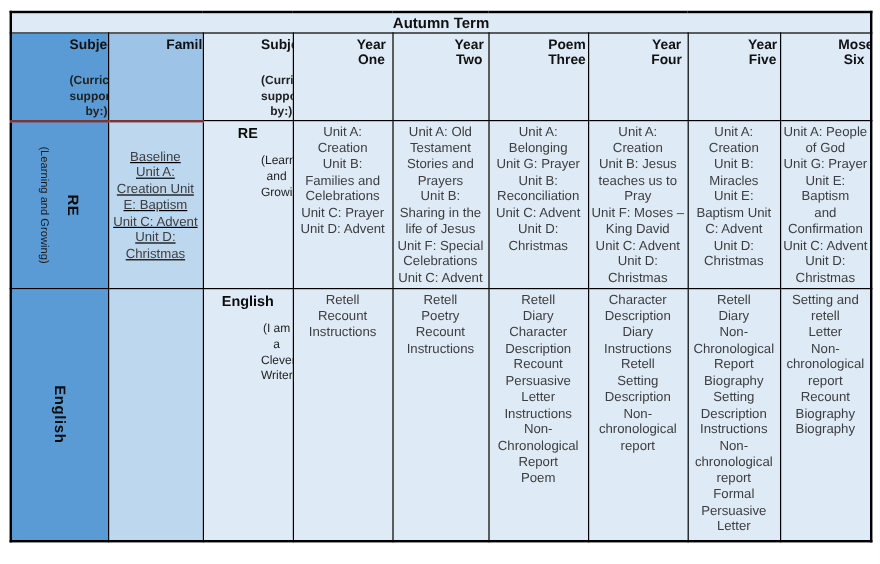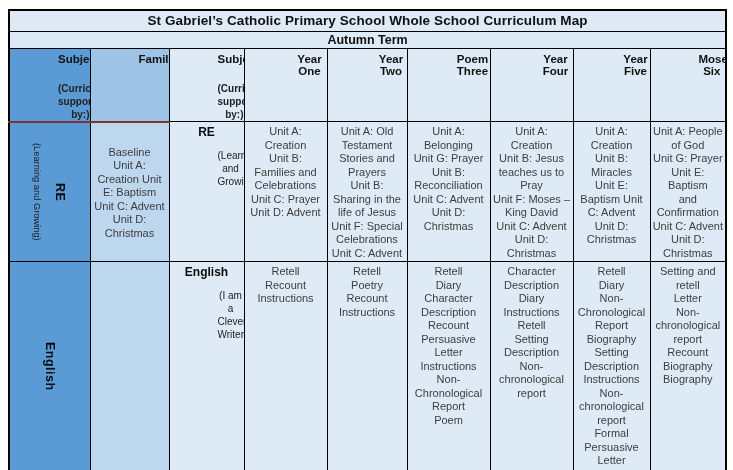--- a/index.html
+++ b/index.html
@@ -71,21 +71,21 @@
   .vwrap .vmain{
     writing-mode:vertical-rl;
     font-weight:bold;font-size:12.5px;color:#0b0b0b;letter-spacing:.5px;
   }
   .vwrap .vsub{
     writing-mode:vertical-rl;
     font-size:9.3px;color:#1a1a1a;
   }
   .re-vwrap{min-height:132px;}
   .en-vwrap{min-height:200px;}
-  td.reception-cell{background:var(--mid-cell);vertical-align:middle;}
+  td.reception-cell{background:var(--mid-cell);vertical-align:middle;text-decoration:underline;}
   td.light-cell{background:var(--light-cell);}
   .cell-text{
     white-space:pre-line;
     font-size:11px;line-height:13.5px;color:var(--body-text);
     padding:3px 2px 1px 2px;
   }
   td.subject-cell .subj-title{
     display:block;font-weight:bold;font-size:12px;color:#0b0b0b;
     padding-top:3px;
   }
@@ -105,23 +105,20 @@
         <col style="width:75px">
       <col style="width:83px">
         <col style="width:80px">
         <col style="width:83px">
       <col style="width:83px">
         <col style="width:77px">
         <col style="width:76px">
     </colgroup>
 
     <tbody>
-        <tr class="title-row">
-      <td colspan="9">St Gabriel’s Catholic Primary School Whole School Curriculum Map</td>
-    </tr>
 
     <tr class="term-row">
       <td colspan="9">Autumn Term</td>
     </tr>
 
     <tr class="header-row">
       <th class="c-subject-left">
         <span>Subject</span>
         <span class="hdr-sub">(Curriculum
 supported

